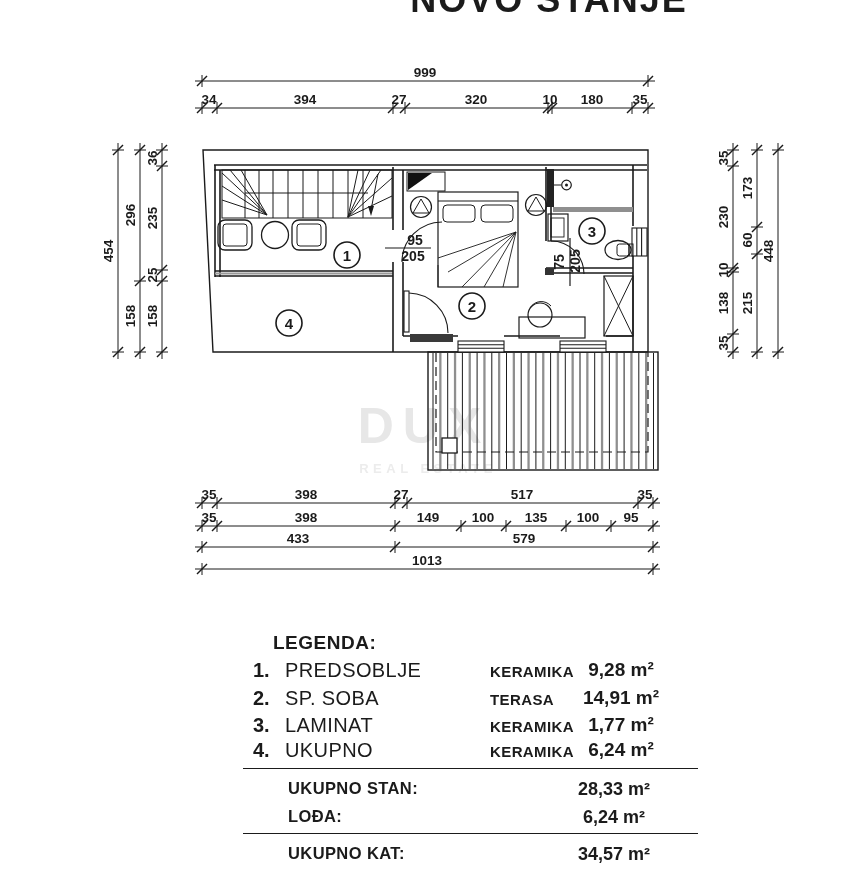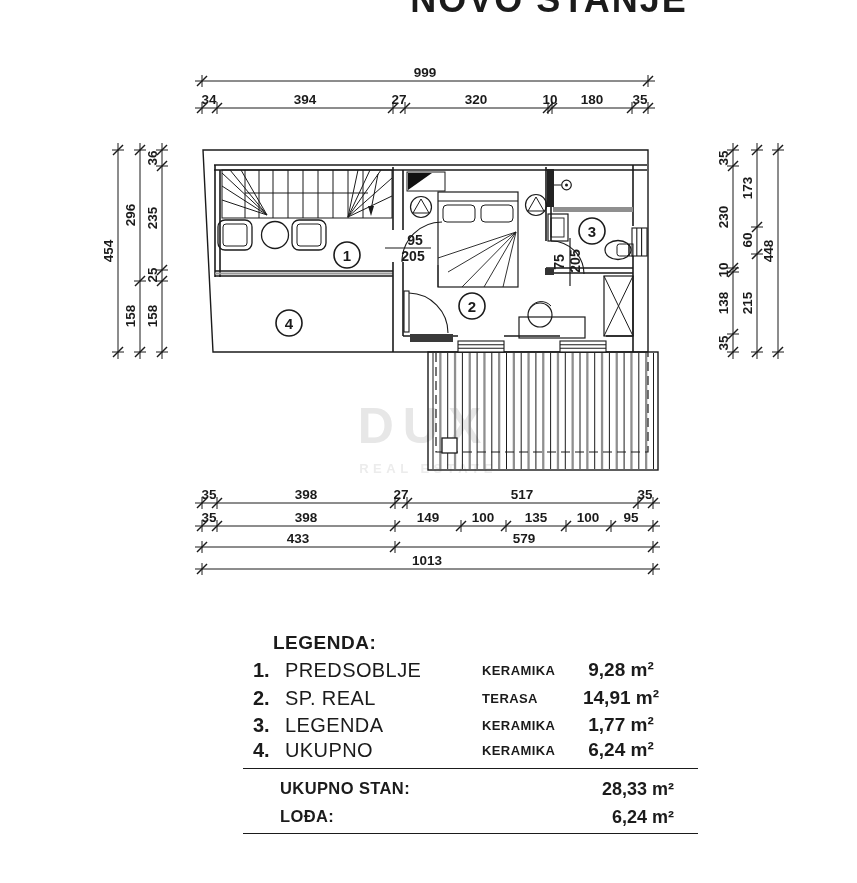--- a/index.html
+++ b/index.html
@@ -7,25 +7,25 @@
         font-family:"Liberation Sans",sans-serif;color:#1b1b1b;}
   .title{position:absolute;top:-21px;left:549px;transform:translateX(-50%);
          font-size:36px;font-weight:600;letter-spacing:2px;white-space:nowrap;}
   svg{position:absolute;left:0;top:0;}
   
   .legend{position:absolute;left:240px;top:612px;width:462px;height:266px;}
   .legend-heading{position:absolute;left:13px;top:20px;font-size:19px;font-weight:600;letter-spacing:.5px;margin-left:20px;}
   .lg-row{position:absolute;left:0;width:462px;height:24px;}
   .lg-num{position:absolute;left:13px;font-size:20px;font-weight:600;}
   .lg-name{position:absolute;left:45px;font-size:20px;font-weight:400;letter-spacing:.4px;}
-  .lg-mat{position:absolute;left:242px;top:4px;font-size:13px;font-weight:600;letter-spacing:.4px;}
+  .lg-mat{position:absolute;left:250px;top:4px;font-size:15px;font-weight:600;letter-spacing:.4px;}
   .lg-area{position:absolute;left:321px;width:120px;text-align:center;font-size:19px;font-weight:600;}
   .sep{position:absolute;left:3px;width:455px;height:0;border-top:1.6px solid #1b1b1b;}
-  .tot-label{position:absolute;left:40px;font-size:16.5px;font-weight:600;letter-spacing:.4px;}
-  .tot-value{position:absolute;left:314px;width:120px;text-align:right;font-size:18px;font-weight:600;}
+  .tot-label{position:absolute;left:48px;font-size:16.5px;font-weight:600;letter-spacing:.4px;}
+  .tot-value{position:absolute;left:314px;width:120px;text-align:center;font-size:18px;font-weight:600;}
   .tot-row{position:absolute;left:0;width:462px;height:24px;}
 </style>
 </head>
 <body>
 
 <div class="page">
 
   <div class="title">NOVO STANJE</div>
 
   <svg width="857" height="883" viewBox="0 0 857 883">
@@ -363,27 +363,27 @@
     <div class="legend-heading">LEGENDA:</div>
 
     <div class="lg-row" style="top:47px">
       <span class="lg-num">1.</span>
       <span class="lg-name">PREDSOBLJE</span>
       <span class="lg-mat">KERAMIKA</span>
       <span class="lg-area">9,28 m²</span>
     </div>
     <div class="lg-row" style="top:75px">
       <span class="lg-num">2.</span>
-      <span class="lg-name">SP. REAL</span>
+      <span class="lg-name">SP. SOBA</span>
       <span class="lg-mat">TERASA</span>
       <span class="lg-area">14,91 m²</span>
     </div>
     <div class="lg-row" style="top:102px">
       <span class="lg-num">3.</span>
-      <span class="lg-name">LEGENDA</span>
+      <span class="lg-name">LAMINAT</span>
       <span class="lg-mat">KERAMIKA</span>
       <span class="lg-area">1,77 m²</span>
     </div>
     <div class="lg-row" style="top:127px">
       <span class="lg-num">4.</span>
       <span class="lg-name">UKUPNO</span>
       <span class="lg-mat">KERAMIKA</span>
       <span class="lg-area">6,24 m²</span>
     </div>
 
@@ -393,14 +393,18 @@
       <span class="tot-label">UKUPNO STAN:</span>
       <span class="tot-value">28,33 m²</span>
     </div>
     <div class="tot-row" style="top:195px">
       <span class="tot-label">LOĐA:</span>
       <span class="tot-value">6,24 m²</span>
     </div>
 
     <div class="sep" style="top:221px"></div>
 
+    <div class="tot-row" style="top:232px">
+      <span class="tot-label">UKUPNO KAT:</span>
+      <span class="tot-value">34,57 m²</span>
+    </div>
   </div>
 </div>
 
 </body></html>

